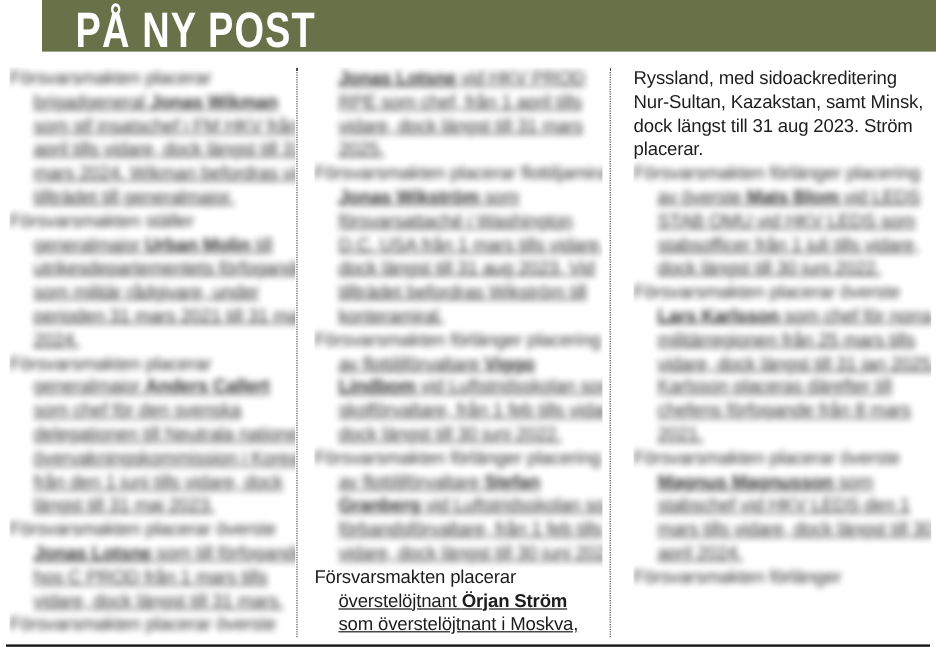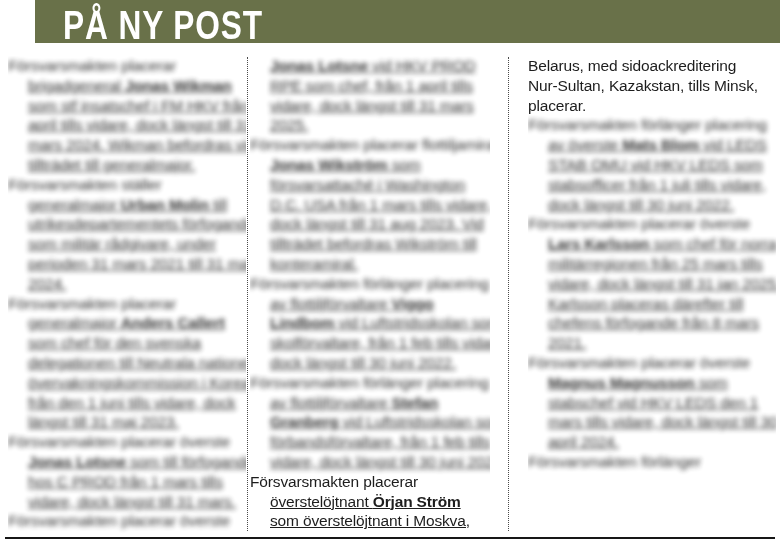--- a/index.html
+++ b/index.html
@@ -17,21 +17,21 @@
     color:#ffffff;font-weight:700;font-size:36px;line-height:41px;
     letter-spacing:1px;white-space:nowrap;
     transform:scale(0.88,1.15);transform-origin:left top;
   }
   .col{
     position:absolute;top:56px;height:478px;overflow:hidden;
     font-size:15.5px;line-height:19.8px;color:#1d1d1d;
     letter-spacing:-0.15px;
   }
   .col-1{left:8px;width:238px;}
-  .col-2{left:250px;width:240px;}
+  .col-2{left:262px;width:240px;}
   .col-3{left:528px;width:248px;}
   .para{margin:0;}
   .para.blur{filter:blur(2.6px);opacity:.92;}
   .line{white-space:nowrap;height:19.8px;}
   .line.ind{padding-left:20px;text-decoration:underline;}
   b{font-weight:700;}
   .u{text-decoration:underline;}
   .divider{
     position:absolute;top:57px;height:474px;width:0;
     border-left:1px dotted #4a4a4a;
@@ -119,22 +119,23 @@
     </div>
     <div class="para">
       <div class="line"><span>Försvarsmakten placerar</span></div>
       <div class="line ind"><span>överstelöjtnant </span><b>Örjan Ström</b></div>
       <div class="line ind"><span>som överstelöjtnant i Moskva,</span></div>
     </div>
   </div>
 <div class="divider divider-2"></div>
 <div class="col col-3">
     <div class="para">
-      <div class="line"><span>Belarus, med sidoackreditering</span></div>
-      <div class="line"><span>Nur-Sultan, Kazakstan, tills Minsk,</span></div>
+      <div class="line"><span>Ryssland, med sidoackreditering</span></div>
+      <div class="line"><span>Nur-Sultan, Kazakstan, samt Minsk,</span></div>
+      <div class="line"><span>dock längst till 31 aug 2023. Ström</span></div>
       <div class="line"><span>placerar.</span></div>
     </div>
     <div class="para blur">
       <div class="line"><span>Försvarsmakten förlänger placering</span></div>
       <div class="line ind"><span>av överste </span><b class="u">Mats Blom</b><span> vid LEDS</span></div>
       <div class="line ind"><span>STAB OMU vid HKV LEDS som</span></div>
       <div class="line ind"><span>stabsofficer från 1 juli tills vidare,</span></div>
       <div class="line ind"><span>dock längst till 30 juni 2022.</span></div>
     </div>
     <div class="para blur">

